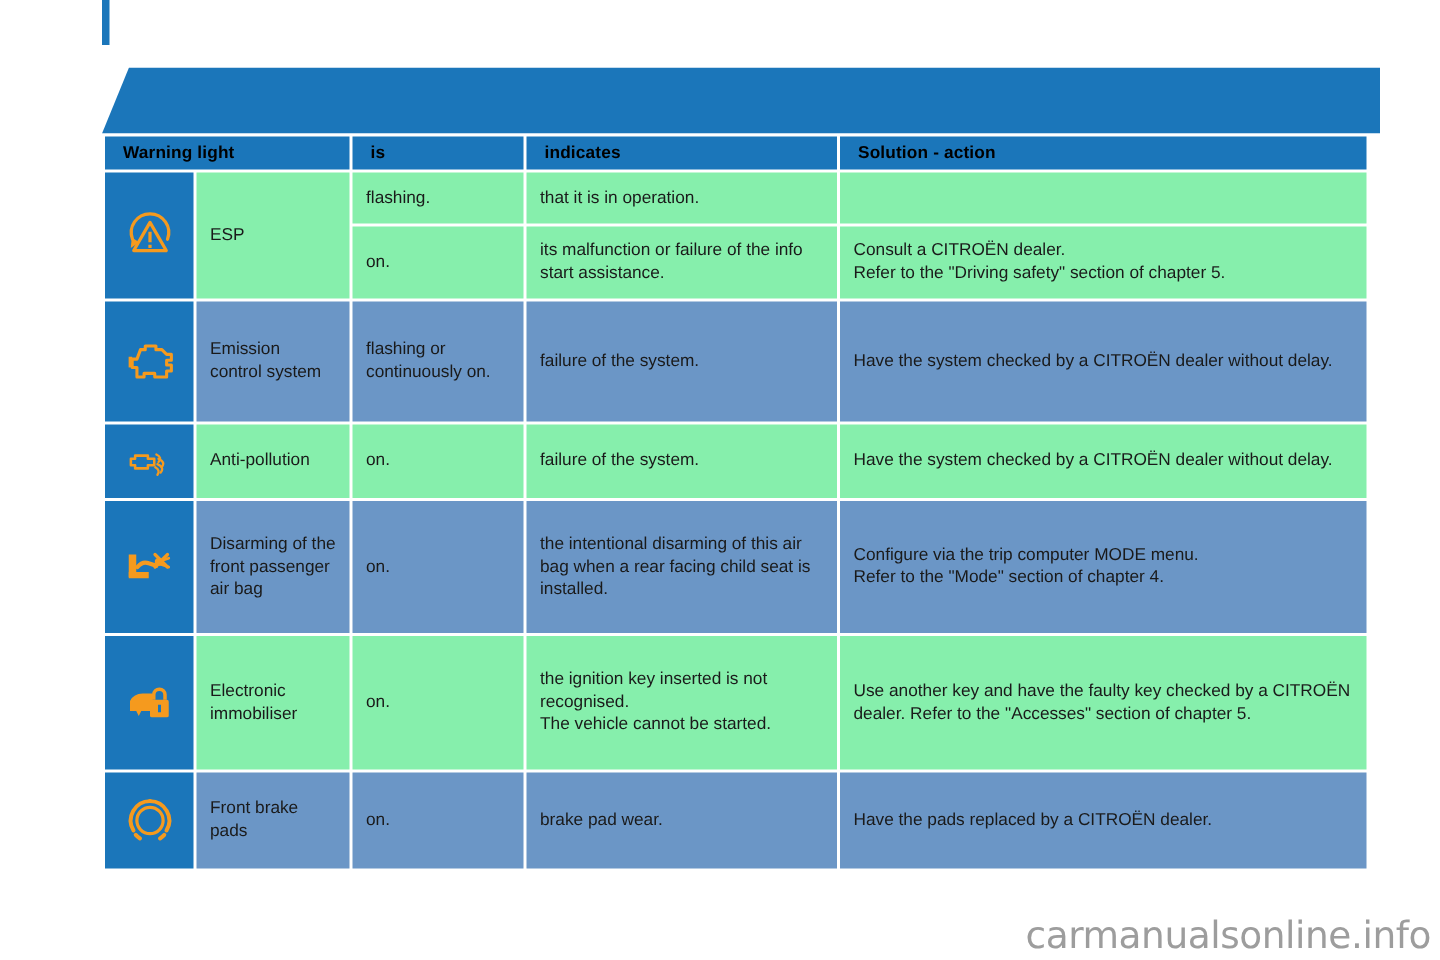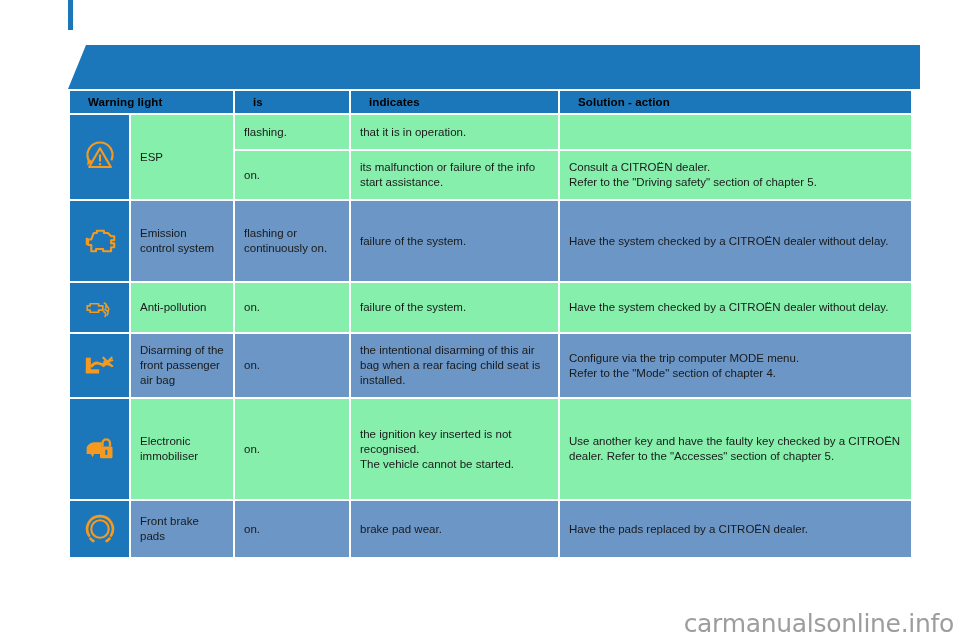--- a/index.html
+++ b/index.html
@@ -55,21 +55,21 @@
   .col-ind    { width: 207px; }
   .col-sol    { width: 351px; }
 
   
   .hdr {
     background: #1b76ba;
     color: #000000;
     font-weight: bold;
     font-size: 11.5px;
     height: 22px;
-    padding: 0 18px !important;
+    padding: 0 12px !important;
     letter-spacing: 0.1px;
   }
 
   
   .cell {
     font-size: 11.5px;
     line-height: 15px;
     color: #1a1a1a;
     padding: 7px 9px !important;
   }
@@ -163,47 +163,47 @@
               <path d="M30 17 q6 3 2 7" fill="none" stroke="#f59a1e" stroke-width="2.2" stroke-linecap="round"></path>
               <path d="M32 21 q7 3 3 8" fill="none" stroke="#f59a1e" stroke-width="2.2" stroke-linecap="round"></path>
               <path d="M31 26 q7 3 3 8" fill="none" stroke="#f59a1e" stroke-width="2.2" stroke-linecap="round"></path>
               <path d="M29 29 q5 3 2 7" fill="none" stroke="#f59a1e" stroke-width="2.2" stroke-linecap="round"></path>
             </svg></span></td>
         <td class="namecell band-light" rowspan="1">Anti-pollution</td>
         <td class="cell band-light">on.</td>
         <td class="cell band-light">failure of the system.</td>
         <td class="cell band-light">Have the system checked by a CITROËN dealer without delay.</td>
       </tr>
-      <tr style="height: 63px; margin-top: 7px;">
+      <tr style="height: 88px; margin-top: 7px;">
         <td class="iconcell" rowspan="1"><span><svg width="42" height="40" viewBox="0 0 48 48">
               <path d="M7 14 h6 v18 h-6 z" fill="#f59a1e"></path>
               <path d="M13 28 h10 v5 h-16 v-5 z" fill="#f59a1e"></path>
               <path d="M14 24 q4 -5 9 -3 l6 2" fill="none" stroke="#f59a1e" stroke-width="3.4" stroke-linecap="round"></path>
               <circle cx="31" cy="20" r="3.2" fill="#f59a1e"></circle>
               <path d="M28 14 l10 10 M38 14 l-10 10" stroke="#f59a1e" stroke-width="2.6" stroke-linecap="round"></path>
               <path d="M33 19 l6 -2 M33 22 l6 2" stroke="#f59a1e" stroke-width="2.2" stroke-linecap="round"></path>
             </svg></span></td>
         <td class="namecell band-dark" rowspan="1">Disarming of the front passenger air bag</td>
         <td class="cell band-dark">on.</td>
         <td class="cell band-dark">the intentional disarming of this air bag when a rear facing child seat is installed.</td>
         <td class="cell band-dark">Configure via the trip computer MODE menu.<br>Refer to the "Mode" section of chapter 4.</td>
       </tr>
-      <tr style="height: 100px;">
+      <tr style="height: 89px;">
         <td class="iconcell" rowspan="1"><span><svg width="40" height="40" viewBox="0 0 48 48">
               <path d="M8 22 q3 -6 10 -6 h8 v14 h-9 l-2 4 -2 -4 h-5 z" fill="#f59a1e"></path>
               <rect x="24" y="21" width="15" height="14" rx="1.5" fill="#f59a1e"></rect>
               <path d="M27 21 v-4 a4.5 4.5 0 0 1 9 0 v4" fill="none" stroke="#f59a1e" stroke-width="2.8"></path>
               <rect x="30.4" y="25" width="2.4" height="6" fill="#1b76ba"></rect>
             </svg></span></td>
         <td class="namecell band-light" rowspan="1">Electronic immobiliser</td>
         <td class="cell band-light">on.</td>
         <td class="cell band-light">the ignition key inserted is not recognised.<br>The vehicle cannot be started.</td>
         <td class="cell band-light">Use another key and have the faulty key checked by a CITROËN dealer. Refer to the "Accesses" section of chapter 5.</td>
       </tr>
-      <tr style="height: 56px;">
+      <tr style="height: 64px;">
         <td class="iconcell" rowspan="1"><span><svg width="40" height="40" viewBox="0 0 48 48">
               <circle cx="24" cy="24" r="10.5" fill="none" stroke="#f59a1e" stroke-width="2.6"></circle>
               <path d="M24 8.5 A15.5 15.5 0 0 0 10.8 32" fill="none" stroke="#f59a1e" stroke-width="3.2" stroke-linecap="round"></path>
               <path d="M24 8.5 A15.5 15.5 0 0 1 37.2 32" fill="none" stroke="#f59a1e" stroke-width="3.2" stroke-linecap="round"></path>
               <path d="M12.6 35.5 A15.5 15.5 0 0 0 16 38.4" fill="none" stroke="#f59a1e" stroke-width="3.2" stroke-linecap="round"></path>
               <path d="M35.4 35.5 A15.5 15.5 0 0 1 32 38.4" fill="none" stroke="#f59a1e" stroke-width="3.2" stroke-linecap="round"></path>
             </svg></span></td>
         <td class="namecell band-dark" rowspan="1">Front brake pads</td>
         <td class="cell band-dark">on.</td>
         <td class="cell band-dark">brake pad wear.</td>

